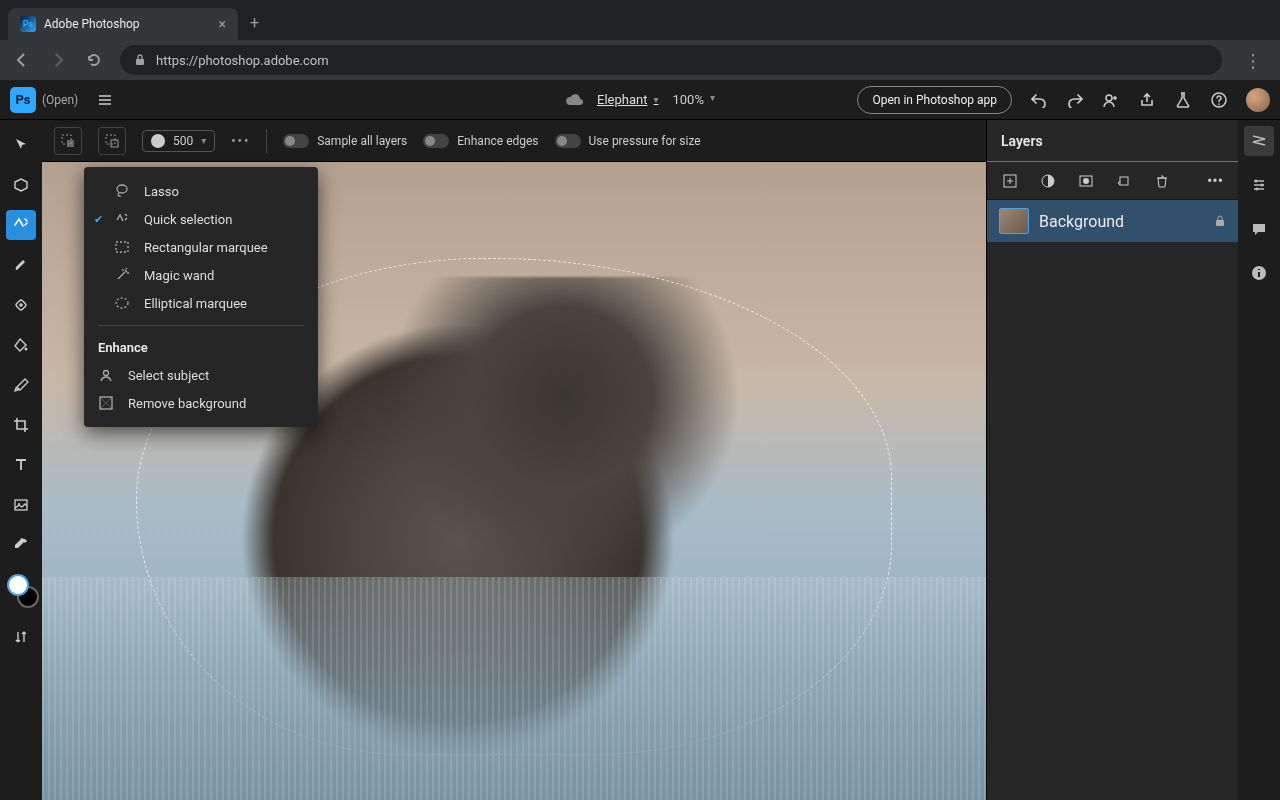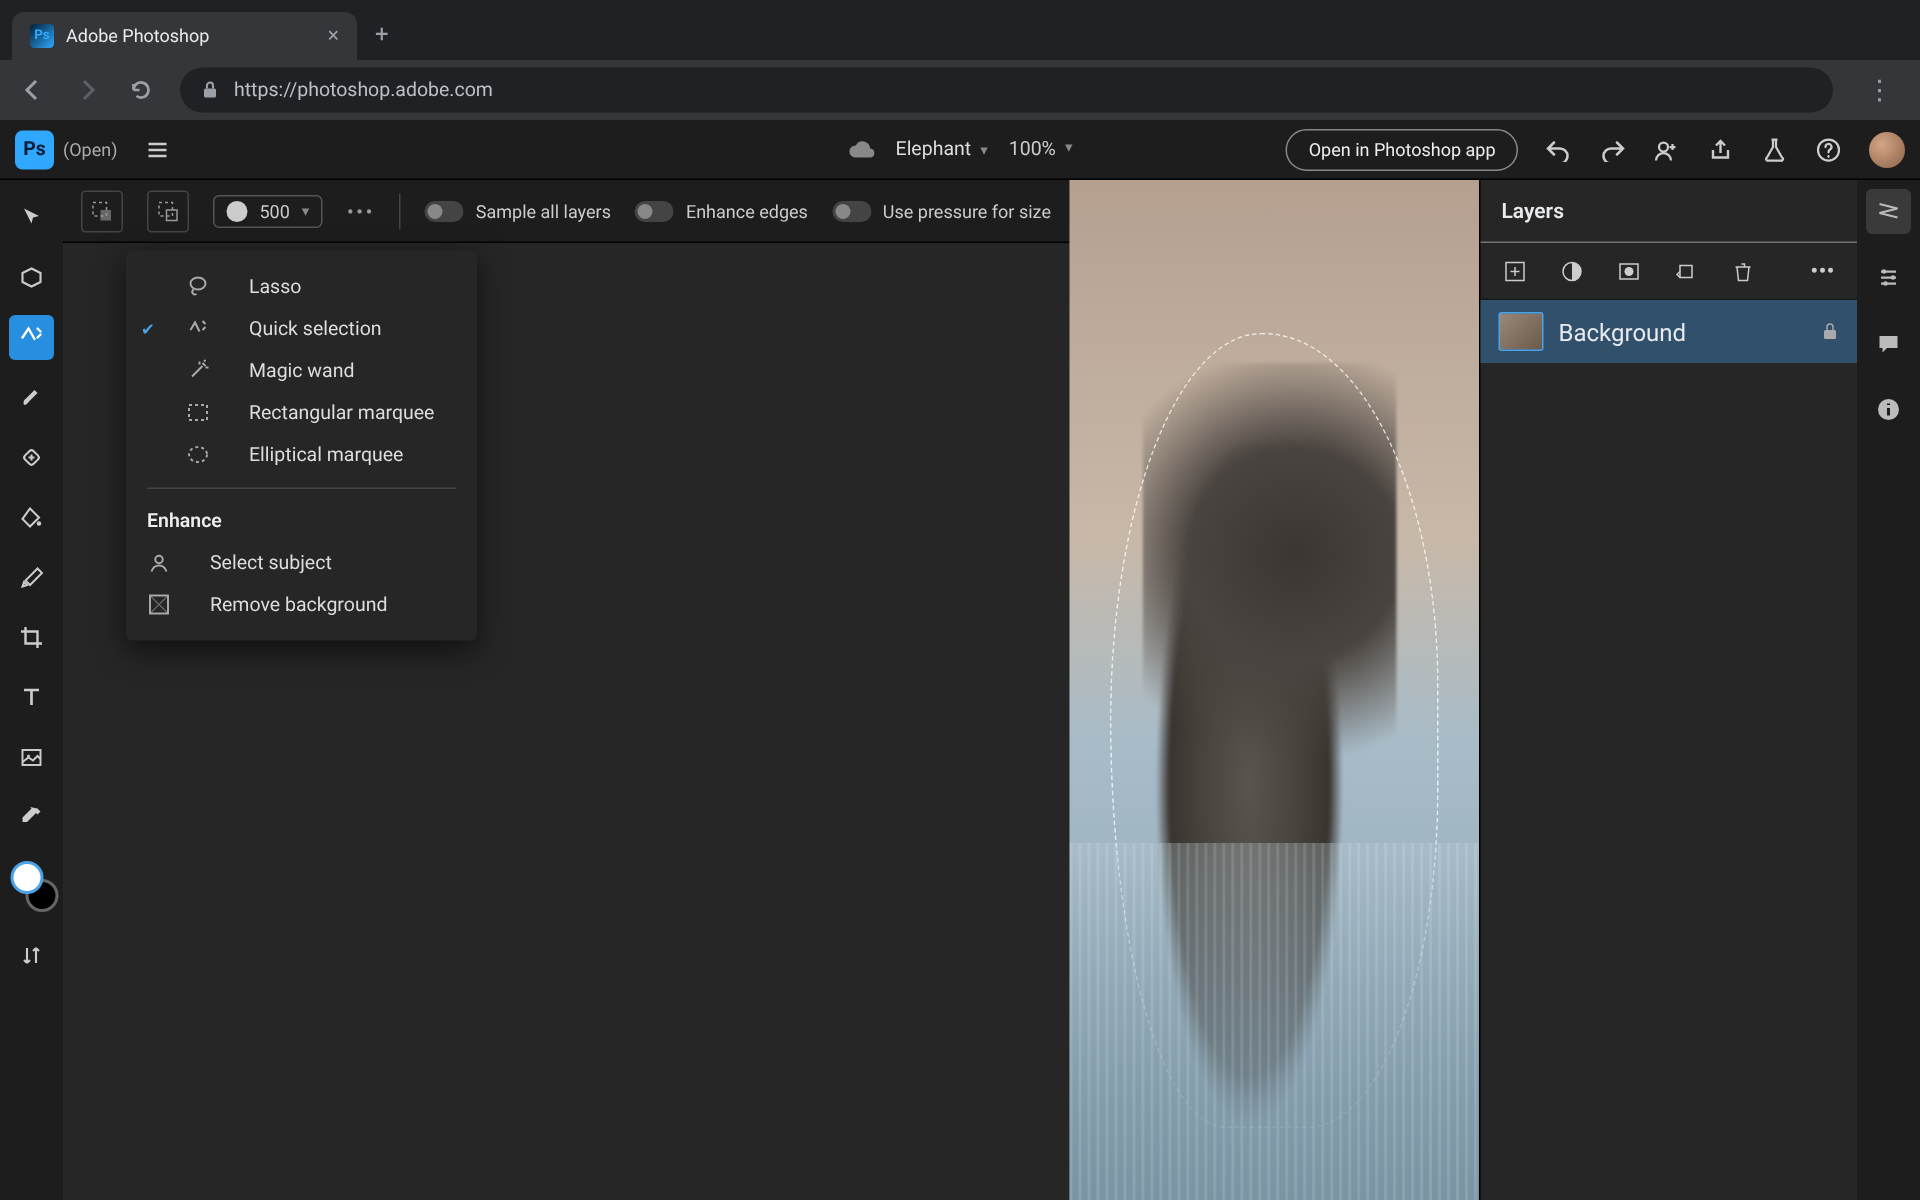--- a/index.html
+++ b/index.html
@@ -19,39 +19,39 @@
 .url-box .lock { color: #9aa0a6; }
 .menu-dots { color:#9aa0a6; cursor:pointer; font-size:18px; padding:0 6px;}
 
 
 .app-bar { height: 40px; background: #1d1d1d; display:flex; align-items:center; padding:0 10px; border-bottom:1px solid #000;}
 .ps-logo { width: 26px; height:26px; background:#31a8ff; color:#001e36; font-weight:bold; font-size:13px; display:flex; align-items:center; justify-content:center; border-radius:5px;}
 .beta { font-size:12px; color:#aaa; margin-left:6px;}
 .hamburger { margin-left:18px; cursor:pointer; color:#ccc;}
 .app-center { position:absolute; left:50%; transform:translateX(-50%); display:flex; align-items:center; gap:14px; font-size:13px; color:#ddd;}
 .cloud-ico { color:#888;}
-.doc-name { display:flex; align-items:center; gap:6px; cursor:pointer;}
+.doc-name { display:flex; align-items:center; gap:6px; cursor:pointer;text-decoration:underline;}
 .zoom { display:flex; gap:6px; cursor:pointer; color:#ccc;}
 .chev { font-size:10px; color:#888;}
 .app-right { margin-left:auto; display:flex; align-items:center; gap:18px;justify-content:center;}
 .open-btn { border:1px solid #888; border-radius:16px; padding:6px 14px; font-size:12px; color:#eee; cursor:pointer; background:transparent;}
 .icon-btn { color:#ccc; cursor:pointer; width:18px; height:18px; display:flex; align-items:center; justify-content:center;}
 .avatar { width:24px; height:24px; border-radius:50%; background: radial-gradient(circle at 35% 35%, #d4a584, #8a6348); }
 
 
 .main { display:flex; height: calc(800px - 80px - 40px); }
 .left-tools { width:42px; background:#1d1d1d; display:flex; flex-direction:column; align-items:center; padding-top:10px; gap:10px; z-index:5;}
 .tool { width:30px; height:30px; display:flex; align-items:center; justify-content:center; color:#ccc; cursor:pointer; border-radius:4px;}
 .tool.active { background:#288edf; color:#fff;}
 .color-swatch { position:relative; width:28px; height:28px; margin-top:4px; cursor:pointer;}
 .color-fg { position:absolute; top:0; left:0; width:22px; height:22px; border-radius:50%; background:#fff; border:2px solid #4aa3e8;}
 .color-bg { position:absolute; bottom:-6px; right:-4px; width:22px; height:22px; border-radius:50%; background:#000; border:2px solid #666; z-index:-1;}
 
 
-.canvas-area { flex:1; display:flex; flex-direction:row; position:relative; background:#262626;}
+.canvas-area { flex:1; display:flex; flex-direction:column; position:relative; background:#262626;}
 .options-bar { height:42px; background:#1d1d1d; border-bottom:1px solid #000; display:flex; align-items:center; padding:0 12px; gap:16px; font-size:12px; color:#ccc;}
 .opt-icon { width:28px; height:28px; display:flex; align-items:center; justify-content:center; color:#999; cursor:pointer; border:1px solid #444; border-radius:3px;}
 .brush-size { display:flex; align-items:center; gap:8px; border:1px solid #555; border-radius:4px; padding:3px 8px; cursor:pointer;}
 .brush-dot { width:14px; height:14px; border-radius:50%; background:#ccc;}
 .more-dots { color:#999; cursor:pointer; letter-spacing:2px; font-weight:bold;}
 .sep { width:1px; height:24px; background:#444;}
 .toggle { width:26px; height:14px; border-radius:8px; background:#444; position:relative; cursor:pointer;}
 .toggle::after { content:''; position:absolute; width:10px; height:10px; border-radius:50%; background:#888; top:2px; left:2px;}
 .opt-check { display:flex; align-items:center; gap:8px;}
 
@@ -76,21 +76,21 @@
 }
 .selection-ants {
   position:absolute; left:10%; top:15%; width:80%; height:78%;
   border:1.5px dashed rgba(255,255,255,0.75);
   border-radius: 52% 60% 45% 40% / 55% 50% 48% 58%;
 }
 
 
 .flyout { position:absolute; left:42px; top:47px; width:234px; background:#262626; border-radius:4px; box-shadow:0 6px 20px rgba(0,0,0,0.6); padding:10px 0; z-index:20; font-size:13px;}
 .fly-head { padding:6px 14px; font-weight:600; color:#eee; font-size:13px;}
-.fly-item { display:flex; align-items:center; gap:24px; padding:6px 14px 6px 40px; cursor:pointer; color:#ddd; position:relative;}
+.fly-item { display:flex; align-items:center; gap:12px; padding:6px 14px 6px 30px; cursor:pointer; color:#ddd; position:relative;}
 .fly-item .check { position:absolute; left:10px; color:#4aa3e8; font-size:11px;}
 .fly-item .fi-ico { width:18px; text-align:center; color:#aaa;}
 .fly-sep { height:1px; background:#444; margin:8px 14px;}
 
 
 .right-col { width:252px; background:#262626; display:flex; flex-direction:column; border-left:1px solid #000;}
 .panel-head { height:42px; display:flex; align-items:center; padding:0 14px; font-size:14px; font-weight:600; border-bottom:1px solid #737373;}
 .panel-tools { height:38px; display:flex; align-items:center; gap:20px; padding:0 14px; color:#bbb; border-bottom:1px solid #1a1a1a;}
 .layer-row { display:flex; align-items:center; gap:10px; padding:8px 12px; background:#30506c; cursor:pointer;}
 .layer-thumb { width:30px; height:26px; background:linear-gradient(135deg,#9a8878,#6a5a4a); border:1px solid #4aa3e8; border-radius:2px;}
@@ -335,32 +335,32 @@
         <span class="fi-ico">
             <svg width="16" height="16" viewBox="0 0 16 16">
               <path d="M3 9l3-5 3 6M11 3l2 2M13 7l-2 2" stroke="currentColor" stroke-width="1.4" fill="none"></path>
             </svg>
           </span>
         <span>Quick selection</span>
       </div>
       <div class="fly-item">
         <span class="fi-ico">
             <svg width="16" height="16" viewBox="0 0 16 16">
+              <rect x="2" y="3" width="12" height="10" stroke="currentColor" stroke-dasharray="2 2" fill="none" stroke-width="1.3"></rect>
+            </svg>
+          </span>
+        <span>Rectangular marquee</span>
+      </div>
+      <div class="fly-item">
+        <span class="fi-ico">
+            <svg width="16" height="16" viewBox="0 0 16 16">
               <path d="M4 12l7-7M11 3l2 2M9 2v2M13 6h2M12 2l1-1" stroke="currentColor" stroke-width="1.3" fill="none"></path>
             </svg>
           </span>
         <span>Magic wand</span>
-      </div>
-      <div class="fly-item">
-        <span class="fi-ico">
-            <svg width="16" height="16" viewBox="0 0 16 16">
-              <rect x="2" y="3" width="12" height="10" stroke="currentColor" stroke-dasharray="2 2" fill="none" stroke-width="1.3"></rect>
-            </svg>
-          </span>
-        <span>Rectangular marquee</span>
       </div>
       <div class="fly-item">
         <span class="fi-ico">
             <svg width="16" height="16" viewBox="0 0 16 16">
               <ellipse cx="8" cy="8" rx="6" ry="5" stroke="currentColor" stroke-dasharray="2 2" fill="none" stroke-width="1.3"></ellipse>
             </svg>
           </span>
         <span>Elliptical marquee</span>
       </div>
       <div class="fly-sep"></div>

